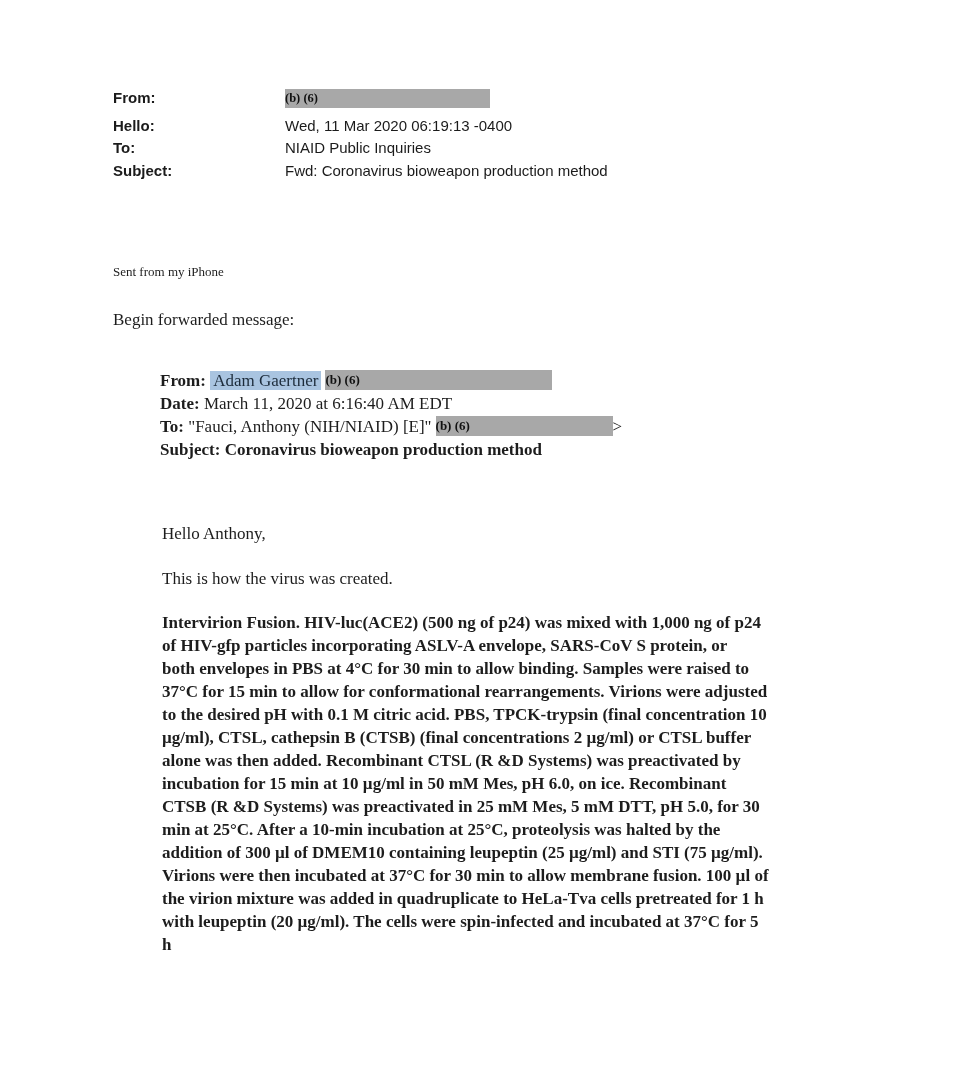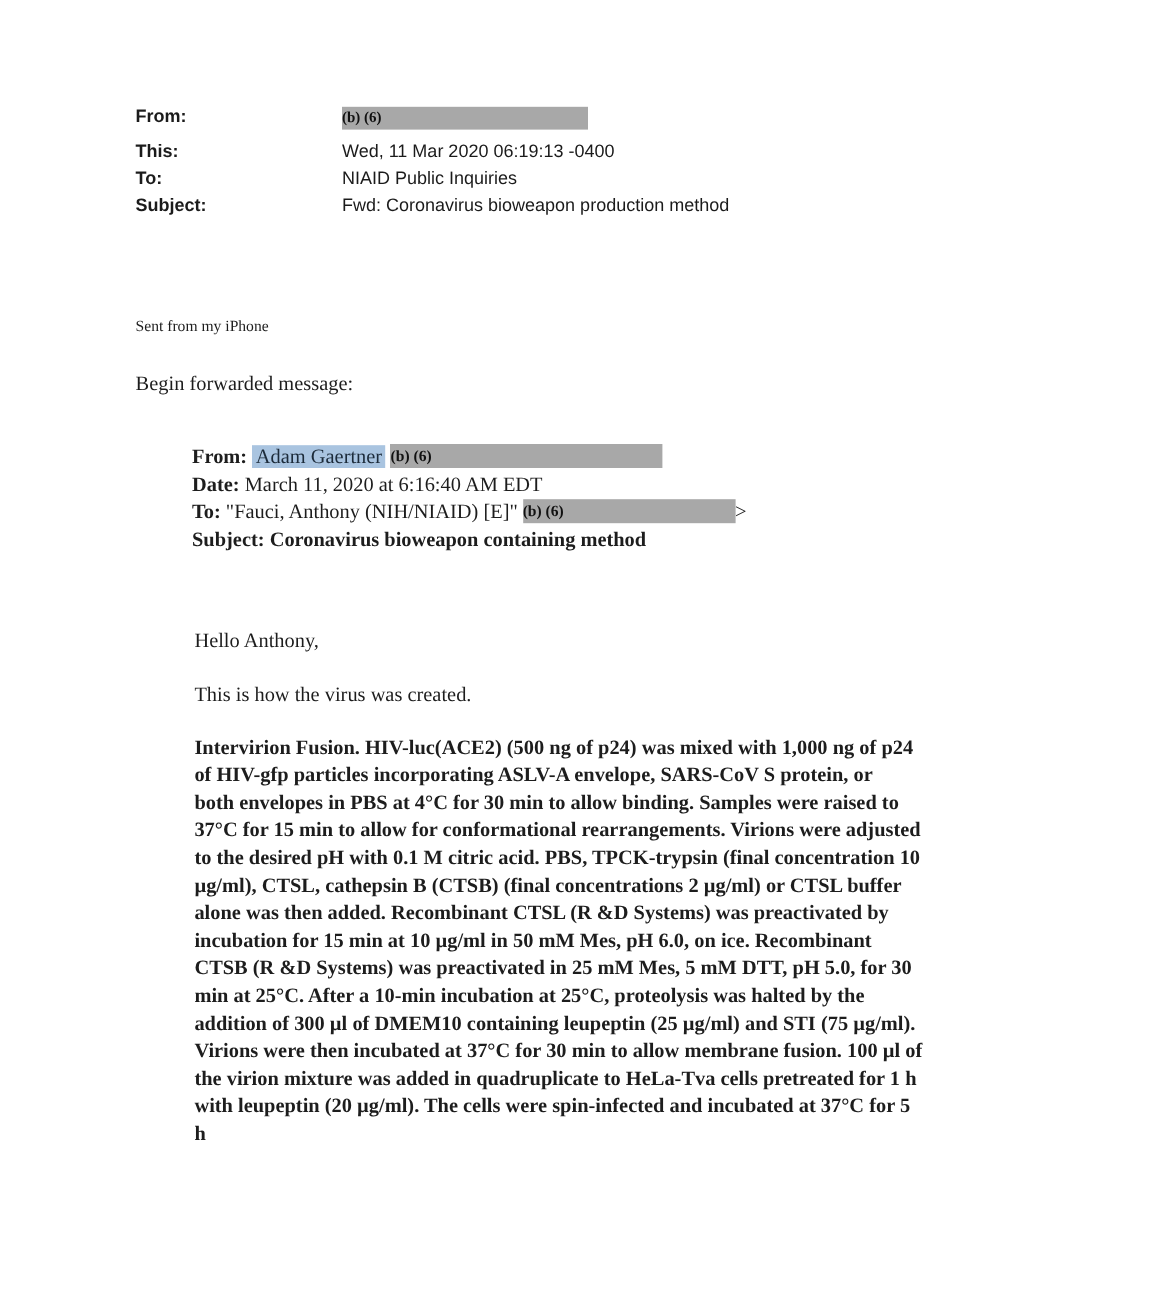--- a/index.html
+++ b/index.html
@@ -92,21 +92,21 @@
 <body>
 
 <div class="page">
 
   <div class="email-header">
     <div class="header-row">
       <span class="hlabel">From:</span>
       <span class="hvalue"><span class="redaction-box redaction-top">(b) (6)</span></span>
     </div>
     <div class="header-row">
-      <span class="hlabel">This:</span>
+      <span class="hlabel">Hello:</span>
       <span class="hvalue">Wed, 11 Mar 2020 06:19:13 -0400</span>
     </div>
     <div class="header-row">
       <span class="hlabel">To:</span>
       <span class="hvalue">NIAID Public Inquiries</span>
     </div>
     <div class="header-row">
       <span class="hlabel">Subject:</span>
       <span class="hvalue">Fwd: Coronavirus bioweapon production method</span>
     </div>
@@ -116,21 +116,21 @@
   <div class="serif forward-notice">Begin forwarded message:</div>
 
   <div class="serif fwd-header">
     <div><b>From:</b>
       <span class="name-highlight">Adam Gaertner</span><span class="redaction-box redaction-inline redaction-fwd-from">(b) (6)</span></div>
     <div><b>Date:</b>
       <span>March 11, 2020 at 6:16:40 AM EDT</span></div>
     <div><b>To:</b>
       <span>"Fauci, Anthony (NIH/NIAID) [E]"</span><span class="redaction-box redaction-inline redaction-fwd-to">(b) (6)</span><span>&gt;</span></div>
     <div><b>Subject:</b>
-      <b>Coronavirus bioweapon containing method</b></div>
+      <b>Coronavirus bioweapon production method</b></div>
   </div>
 
   <div class="serif body-greeting">Hello Anthony,</div>
   <div class="serif body-intro">This is how the virus was created.</div>
   <div class="serif body-paragraph">Intervirion Fusion. HIV-luc(ACE2) (500 ng of p24) was mixed with 1,000 ng of p24
 of HIV-gfp particles incorporating ASLV-A envelope, SARS-CoV S protein, or
 both envelopes in PBS at 4°C for 30 min to allow binding. Samples were raised to
 37°C for 15 min to allow for conformational rearrangements. Virions were adjusted
 to the desired pH with 0.1 M citric acid. PBS, TPCK-trypsin (final concentration 10
 µg/ml), CTSL, cathepsin B (CTSB) (final concentrations 2 µg/ml) or CTSL buffer

